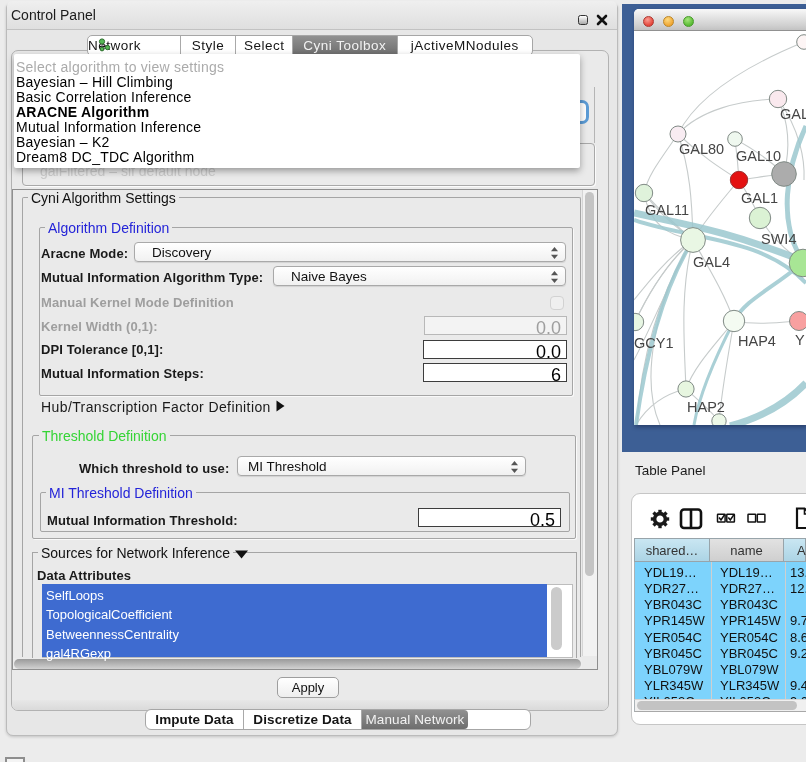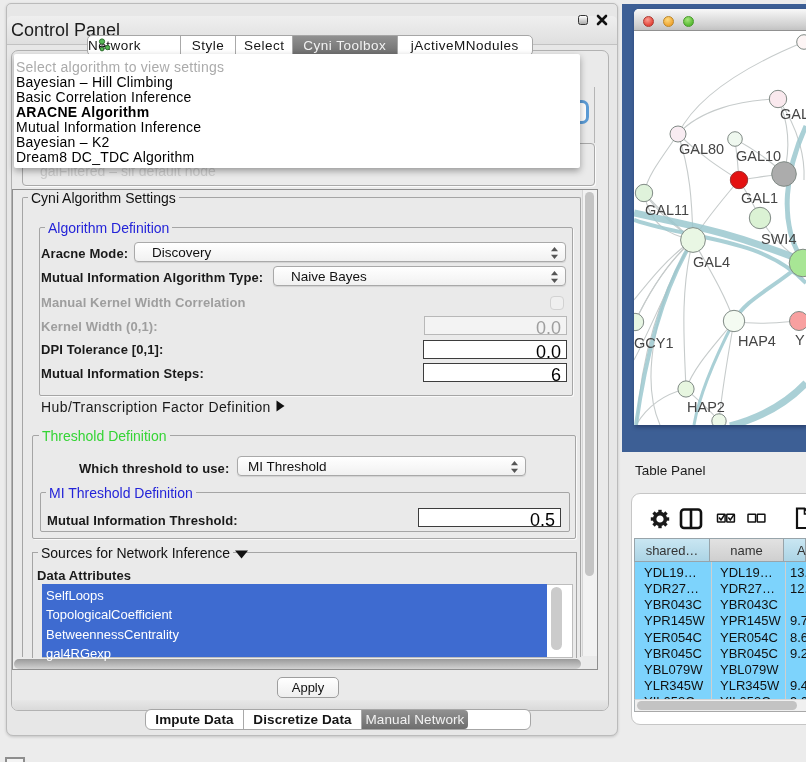--- a/index.html
+++ b/index.html
@@ -16,21 +16,21 @@
 font-size:13.5px;color:#111;line-height:19px;height:20px;padding-left:17px;box-shadow:0 1px 1px rgba(0,0,0,.10)}
 .tf{position:absolute;border:1px solid #3d3d3d;background:#fff;font-size:18px;color:#000;text-align:right;padding:1px 5px 0 0;height:19px}
 #popup .it{position:absolute;left:2px;white-space:nowrap}
 .trow{position:absolute;font-size:13px;color:#111;white-space:nowrap}
 .hcell{position:absolute;top:538px;height:24px;font-size:13px;color:#333;text-align:center;line-height:23px;border:1px solid #98A4AA;border-left:none}
 .tl{position:absolute;top:16px;width:11px;height:11px;border-radius:50%}
 </style></head><body>
 <div id="stage">
 
 <div class="abs" style="left:6px;top:3px;width:612px;height:733px;background:#E7E7E7;border:1px solid #BBB;border-radius:5px 5px 7px 7px;box-shadow:0 1px 3px rgba(0,0,0,.18)"></div>
-<div class="abs" style="left:7px;top:16px;width:610px;height:29px;background:linear-gradient(#EFEFEF,#DFDFDF);border-bottom:1px solid #C2C2C2;border-radius:5px 5px 0 0;color:#1c1c1c;font-size:18px;line-height:29px;padding-left:4px">Control Panel</div>
+<div class="abs" style="left:7px;top:1px;width:610px;height:29px;background:linear-gradient(#EFEFEF,#DFDFDF);border-bottom:1px solid #C2C2C2;border-radius:5px 5px 0 0;color:#1c1c1c;font-size:14px;line-height:29px;padding-left:4px">Control Panel</div>
 <div class="abs" style="left:578px;top:15px;width:10px;height:10px;border:1.5px solid #333;border-radius:2.5px;background:linear-gradient(#fff,#aaa)"></div>
 <svg class="abs" style="left:596px;top:14px" width="12" height="12" viewBox="0 0 12 12">
       <path d="M2 2 L10 10 M10 2 L2 10" stroke="#111" stroke-width="2.6" stroke-linecap="round"></path>
     </svg>
 
 <div class="abs" style="left:11px;top:50px;width:598px;height:661px;background:#EAEAEA;border:1px solid #B2B2B2;border-radius:7px"></div>
 <div class="abs" style="left:12px;top:700px;width:596px;height:10px;background:linear-gradient(#E7E7E7,#DADADA);border-radius:0 0 6px 6px"></div>
 
 <div class="abs" style="left:22px;top:143px;width:573px;height:43px;border:1px solid #A8A8A8;border-radius:4px;box-shadow:1px 1px 0 rgba(255,255,255,.8)"></div>
 <div class="abs" style="left:300px;top:100px;width:289px;height:24px;background:#fff;border:3px solid #5B9BD5;border-radius:7px"></div>
@@ -66,21 +66,21 @@
 <div class="blab" style="left:41px;top:246px">Aracne Mode:</div>
 <div class="combo" style="left:134px;top:242px;width:432px">Discovery<svg class="abs" style="right:6px;top:3px" width="9" height="14" viewBox="0 0 9 14">
           <path d="M4.5 1 L8 5.2 L1 5.2 Z" fill="#555"></path>
           <path d="M4.5 13 L8 8.8 L1 8.8 Z" fill="#555"></path>
         </svg></div>
 <div class="blab" style="left:41px;top:270px">Mutual Information Algorithm Type:</div>
 <div class="combo" style="left:273px;top:266px;width:293px">Naive Bayes<svg class="abs" style="right:6px;top:3px" width="9" height="14" viewBox="0 0 9 14">
           <path d="M4.5 1 L8 5.2 L1 5.2 Z" fill="#555"></path>
           <path d="M4.5 13 L8 8.8 L1 8.8 Z" fill="#555"></path>
         </svg></div>
-<div class="glab" style="left:41px;top:295px">Manual Kernel Width Correlation</div>
+<div class="glab" style="left:41px;top:295px">Manual Kernel Mode Definition</div>
 <div class="abs" style="left:550px;top:296px;width:14px;height:14px;background:#EFEFEF;border:1px solid #D2D2D2;border-radius:4px"></div>
 <div class="glab" style="left:41px;top:319px">Kernel Width (0,1):</div>
 <div class="tf" style="left:424px;top:316px;width:143px;border:1px solid #B8B8B8;background:#F3F3F3;color:#9E9E9E">0.0</div>
 <div class="blab" style="left:41px;top:342px">DPI Tolerance [0,1]:</div>
 <div class="tf" style="left:423px;top:340px;width:144px">0.0</div>
 <div class="blab" style="left:41px;top:366px">Mutual Information Steps:</div>
 <div class="tf" style="left:423px;top:363px;width:144px">6</div>
 <div class="abs" style="left:41px;top:399px;font-size:14px;letter-spacing:0.4px;color:#1a1a1a">Hub/Transcription Factor Definition</div>
 <svg class="abs" style="left:275px;top:400px" width="11" height="12" viewBox="0 0 11 12">
         <path d="M1.5 0.5 L9.5 6 L1.5 11.5 Z" fill="#111"></path>

